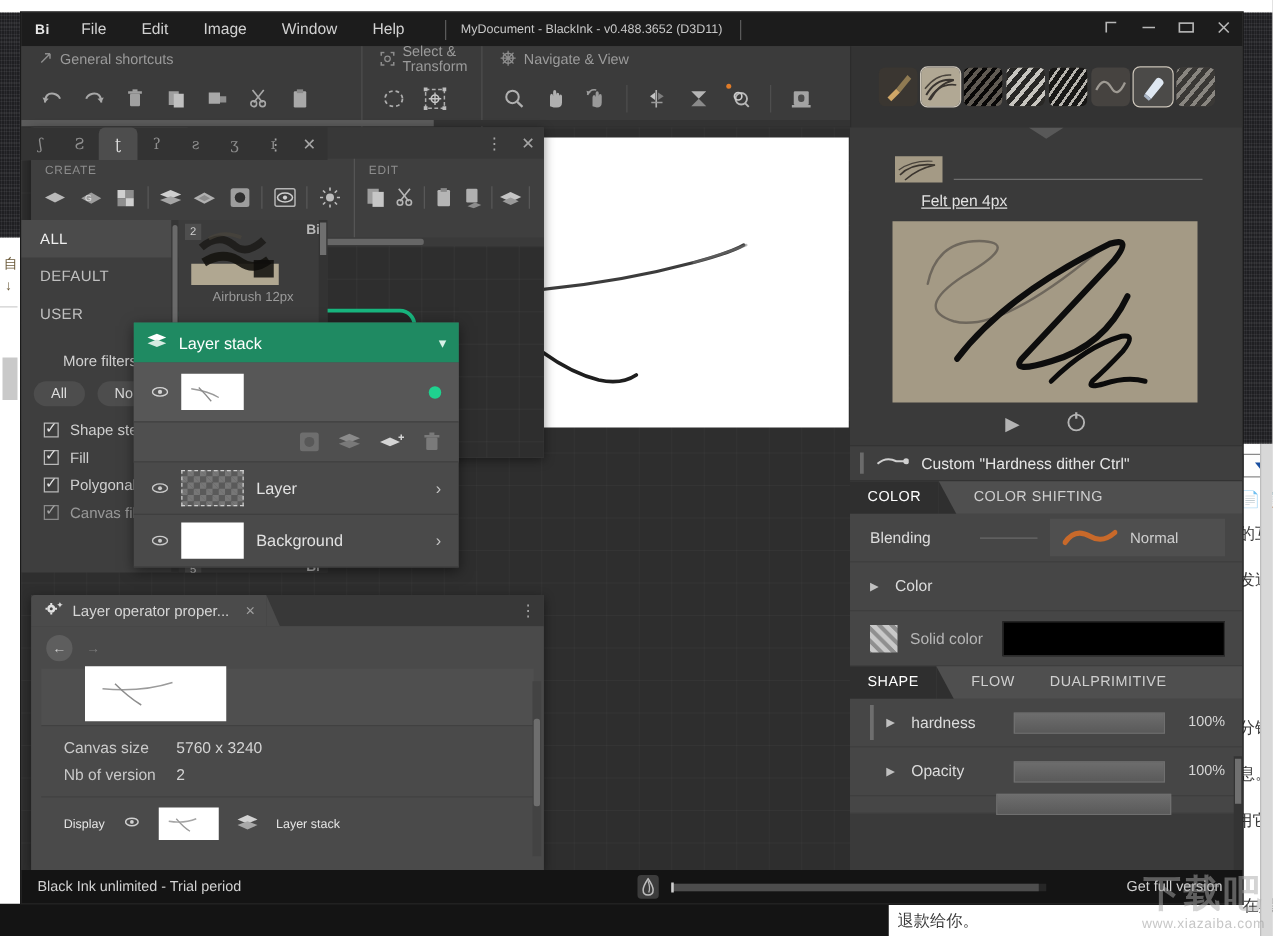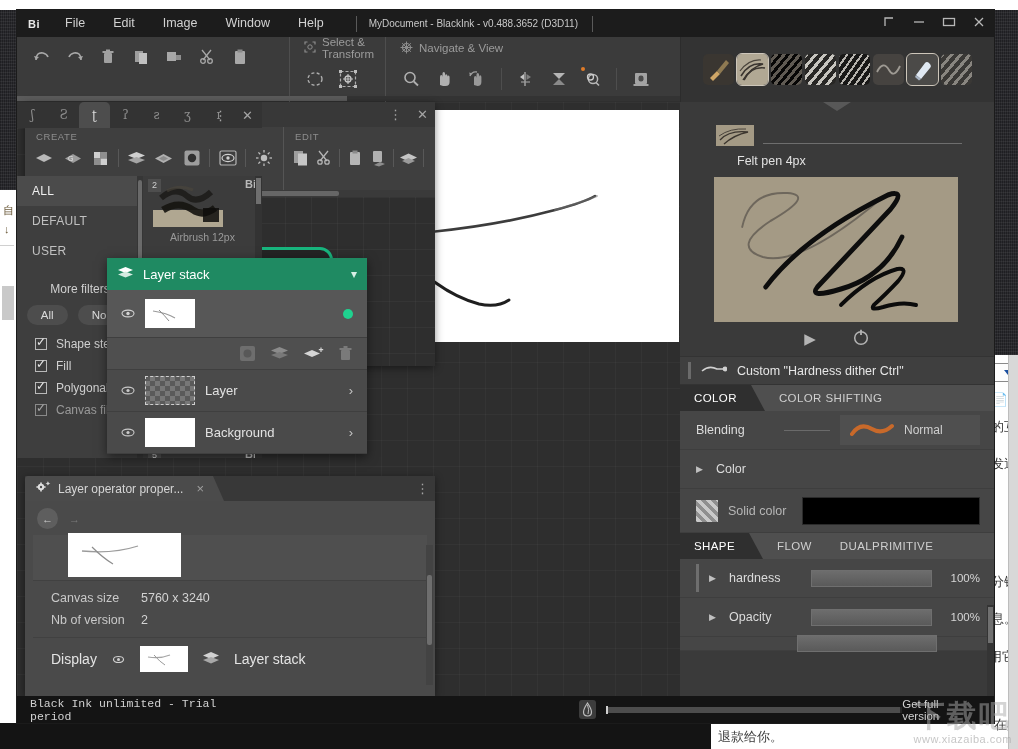--- a/index.html
+++ b/index.html
@@ -263,21 +263,21 @@
   }
   .lp-prevthumb {
     position: absolute; left: 35px; top: -2px; width: 113px; height: 44px;
     background: #fff; overflow: hidden;
   }
   .lp-info { margin: 0 8px; padding: 10px 0 10px 18px; border-bottom: 1px solid #414141; }
   .lp-line { display: flex; font-size: 12.5px; color: #d3d3d3; margin-bottom: 8px; }
   .lp-line .k { width: 90px; color: #c9c9c9; }
   .lp-display {
     margin: 0 8px; display: flex; align-items: center; gap: 14px;
-    padding: 8px 0 8px 18px; font-size: 14px; color: #e4e4e4;
+    padding: 8px 0 8px 18px; font-size: 10px; color: #e4e4e4;
   }
   .lp-dthumb { width: 48px; height: 26px; background: #fff; overflow: hidden; }
   .lp-vscroll {
     position: absolute; right: 2px; top: 44px; width: 7px; height: 140px;
     background: #434343;
   }
   .lp-vscroll i {
     position: absolute; left: 1px; top: 30px; width: 5px; height: 70px;
     background: #6e6e6e; border-radius: 2px;
   }
@@ -393,21 +393,21 @@
     border-top: 9px solid #585858;
   }
   .rp-presetrow {
     display: flex; align-items: flex-end; gap: 9px; padding: 14px 32px 0 36px;
   }
   .preset-mini {
     width: 38px; height: 21px; background: #a49a85; overflow: hidden;
     position: relative;
   }
   .preset-line { flex: 1; height: 1px; background: #6e6e6e; margin-bottom: 2px; }
-  .rp-presetname { font-size: 12.5px; color: #e2e2e2; padding: 8px 0 9px 57px; }
+  .rp-presetname { font-size: 12.5px; color: #e2e2e2; padding: 8px 0 9px 57px; text-decoration: underline; }
   .rp-preview {
     margin: 0 36px 0 34px; height: 145px; background: #a49a85;
     position: relative; overflow: hidden;
     border-right: 9px solid transparent;
   }
   .prev-grad {
     position: absolute; right: -9px; top: 0; width: 9px; height: 145px;
     background: linear-gradient(#efe9dd, #cfc6b4 40%, #3a3632);
   }
   .prev-arrow {
@@ -481,21 +481,21 @@
     position: absolute; left: 1px; top: 2px; width: 5px; height: 36px;
     background: #707070;
   }
 
   
   .statusbar {
     position: absolute; left: 0; bottom: 0; width: 977px; height: 27px;
     background: #141414; display: flex; align-items: center;
     font-size: 11.5px; color: #d2d2d2;
   }
-  .sb-text { padding-left: 13px; font-family: Liberation Mono, monospace; }
+  .sb-text { padding-left: 13px; }
   .sb-drop {
     margin-left: 317px; width: 17px; height: 19px; border-radius: 3px;
     background: #3c3c3c; display: flex; align-items: center;
     justify-content: center; color: #bdbdbd; font-size: 12px;
   }
   .sb-progress {
     margin-left: 10px; width: 300px; height: 6px; background: #262626;
     position: relative;
   }
   .sb-progress i {
@@ -596,20 +596,28 @@
                 <line x1="10" y1="2" x2="2" y2="10" stroke="#b8b8b8" stroke-width="1.3"></line>
               </svg>
           </span>
         </div>
       </div>
     </div>
 
     <div class="ribbon">
 
       <div class="rib-group" style="width:272px;">
+        <div class="rib-head">
+          <span>
+            <svg width="11" height="11" viewBox="0 0 11 11">
+                <path d="M2 9 L9 2 M9 2 L5 2 M9 2 L9 6" stroke="#8d8d8d" stroke-width="1.2" fill="none"></path>
+              </svg>
+          </span>
+          <span>General shortcuts</span>
+        </div>
         <div class="rib-icons">
           <div class="ticon">
             <svg width="20" height="20" viewBox="0 0 20 20">
                 <path d="M4 13 Q4 5 11 6 Q15 7 16 10" stroke="#a8a8a8" stroke-width="1.6" fill="none"></path>
                 <path d="M4 13 L2 9 L7 10 Z" fill="#a8a8a8"></path>
               </svg>
           </div>
           <div class="ticon">
             <svg width="20" height="20" viewBox="0 0 20 20">
                 <path d="M16 13 Q16 5 9 6 Q5 7 4 10" stroke="#a8a8a8" stroke-width="1.6" fill="none"></path>

